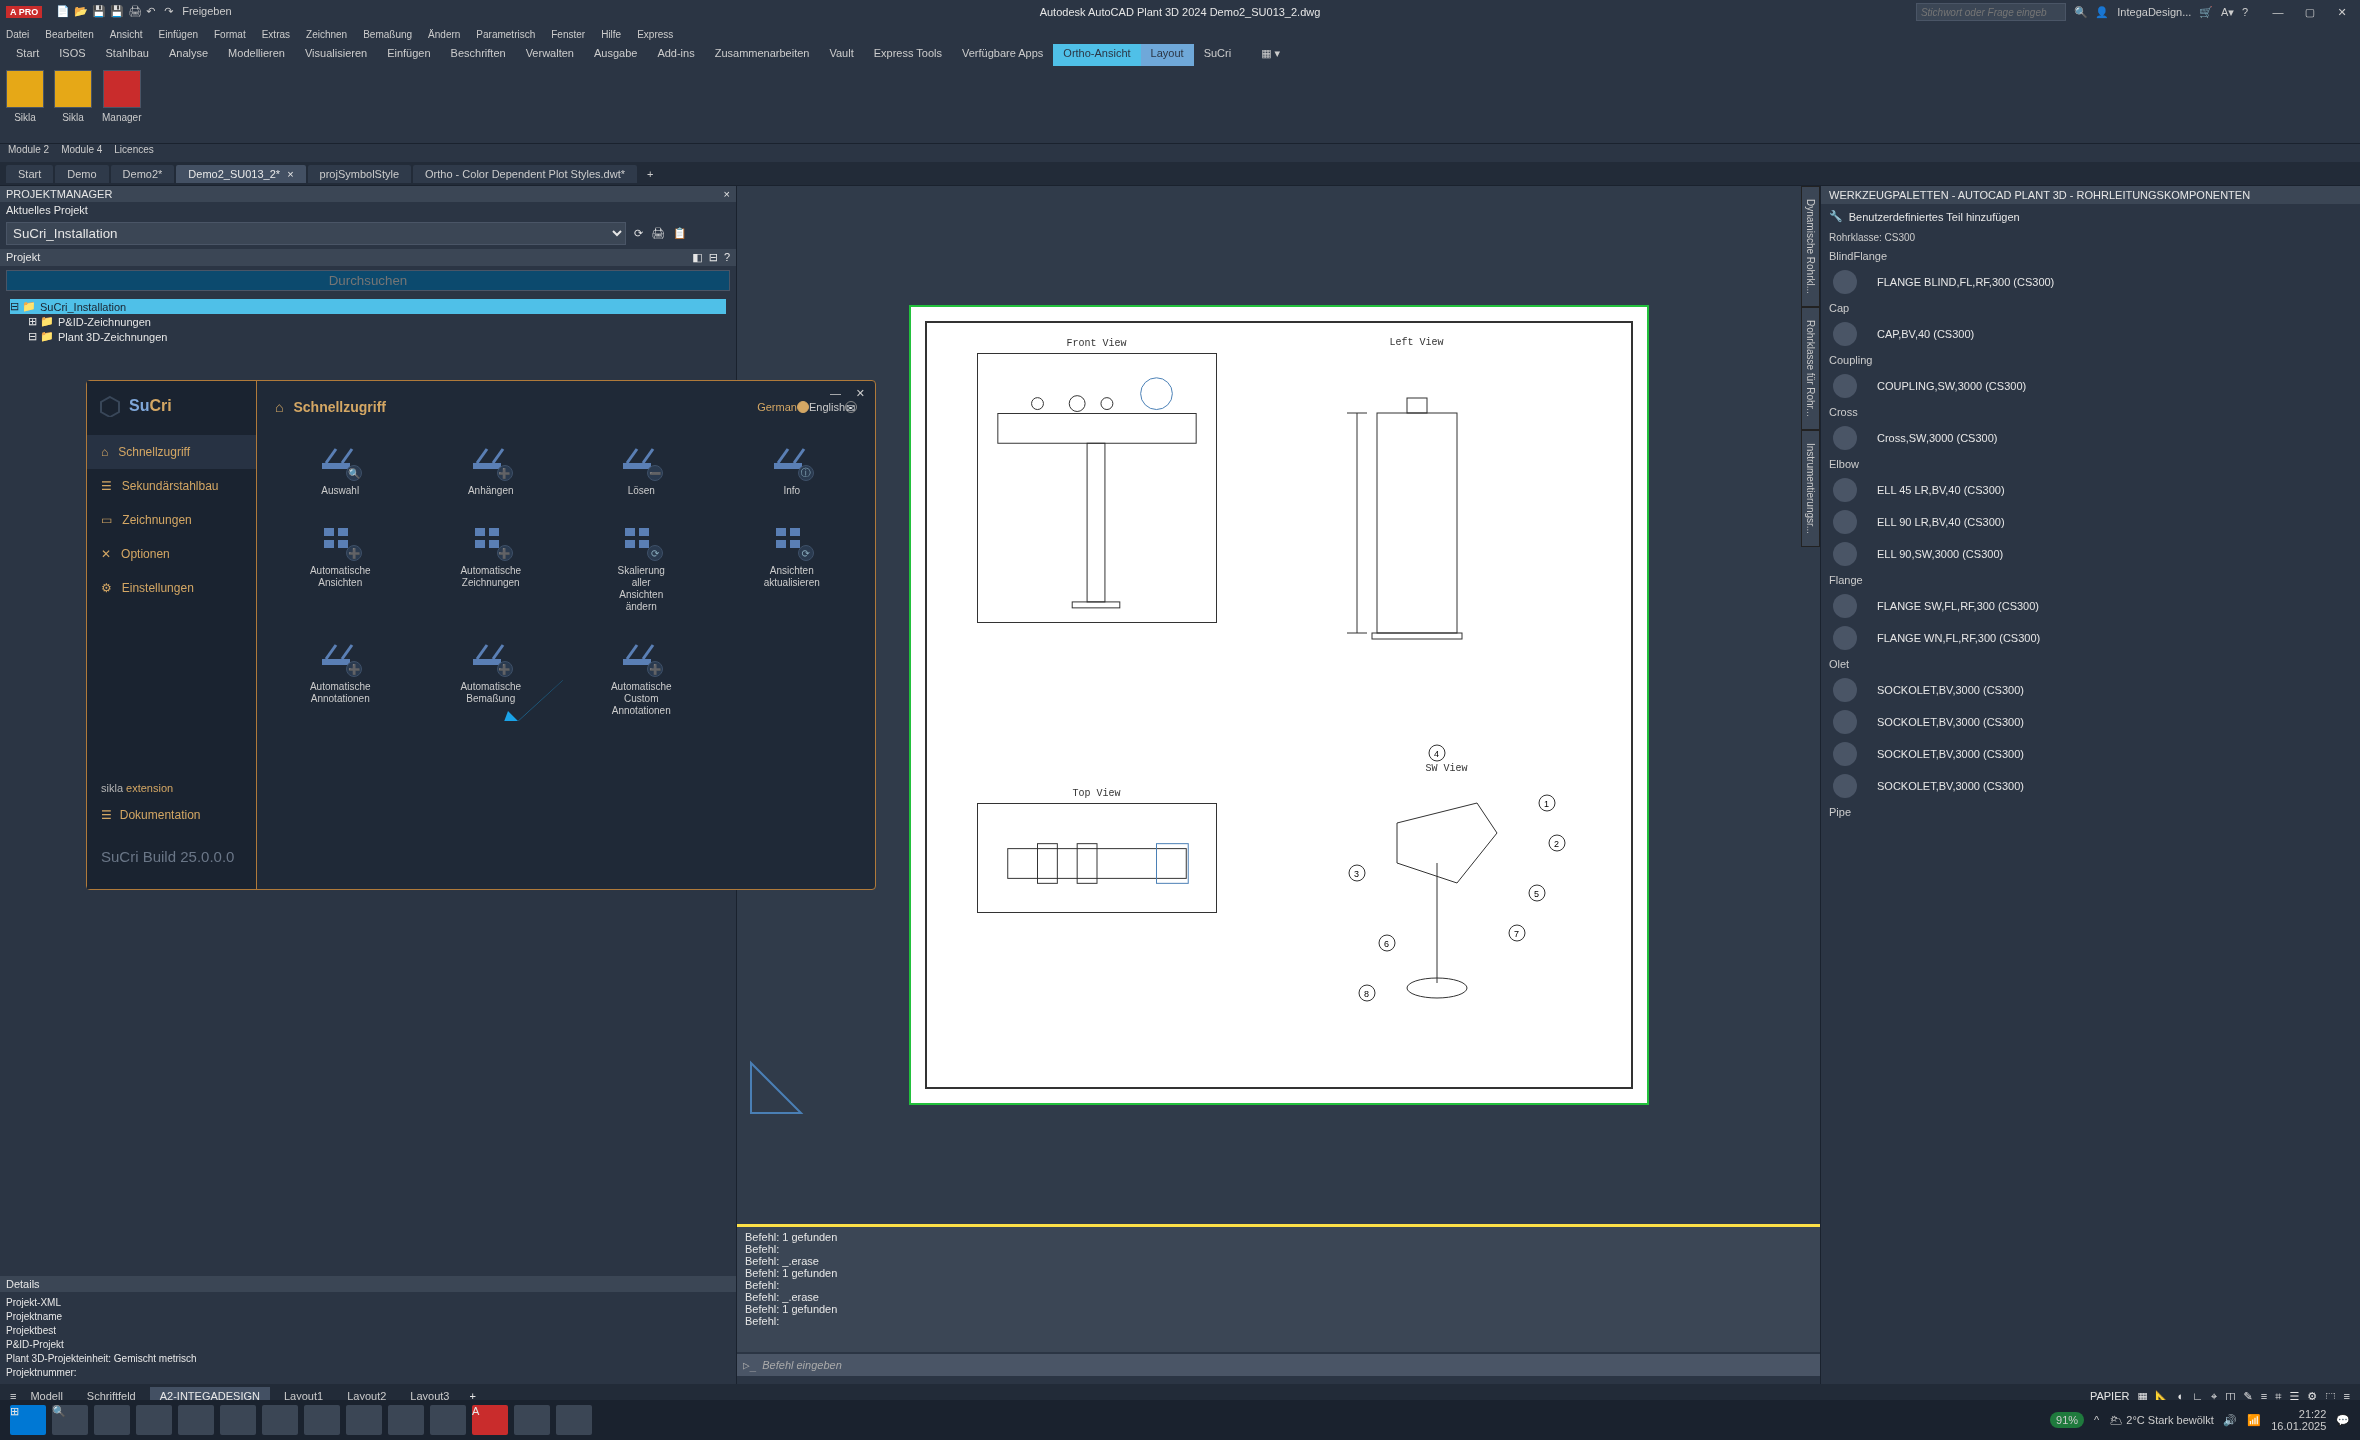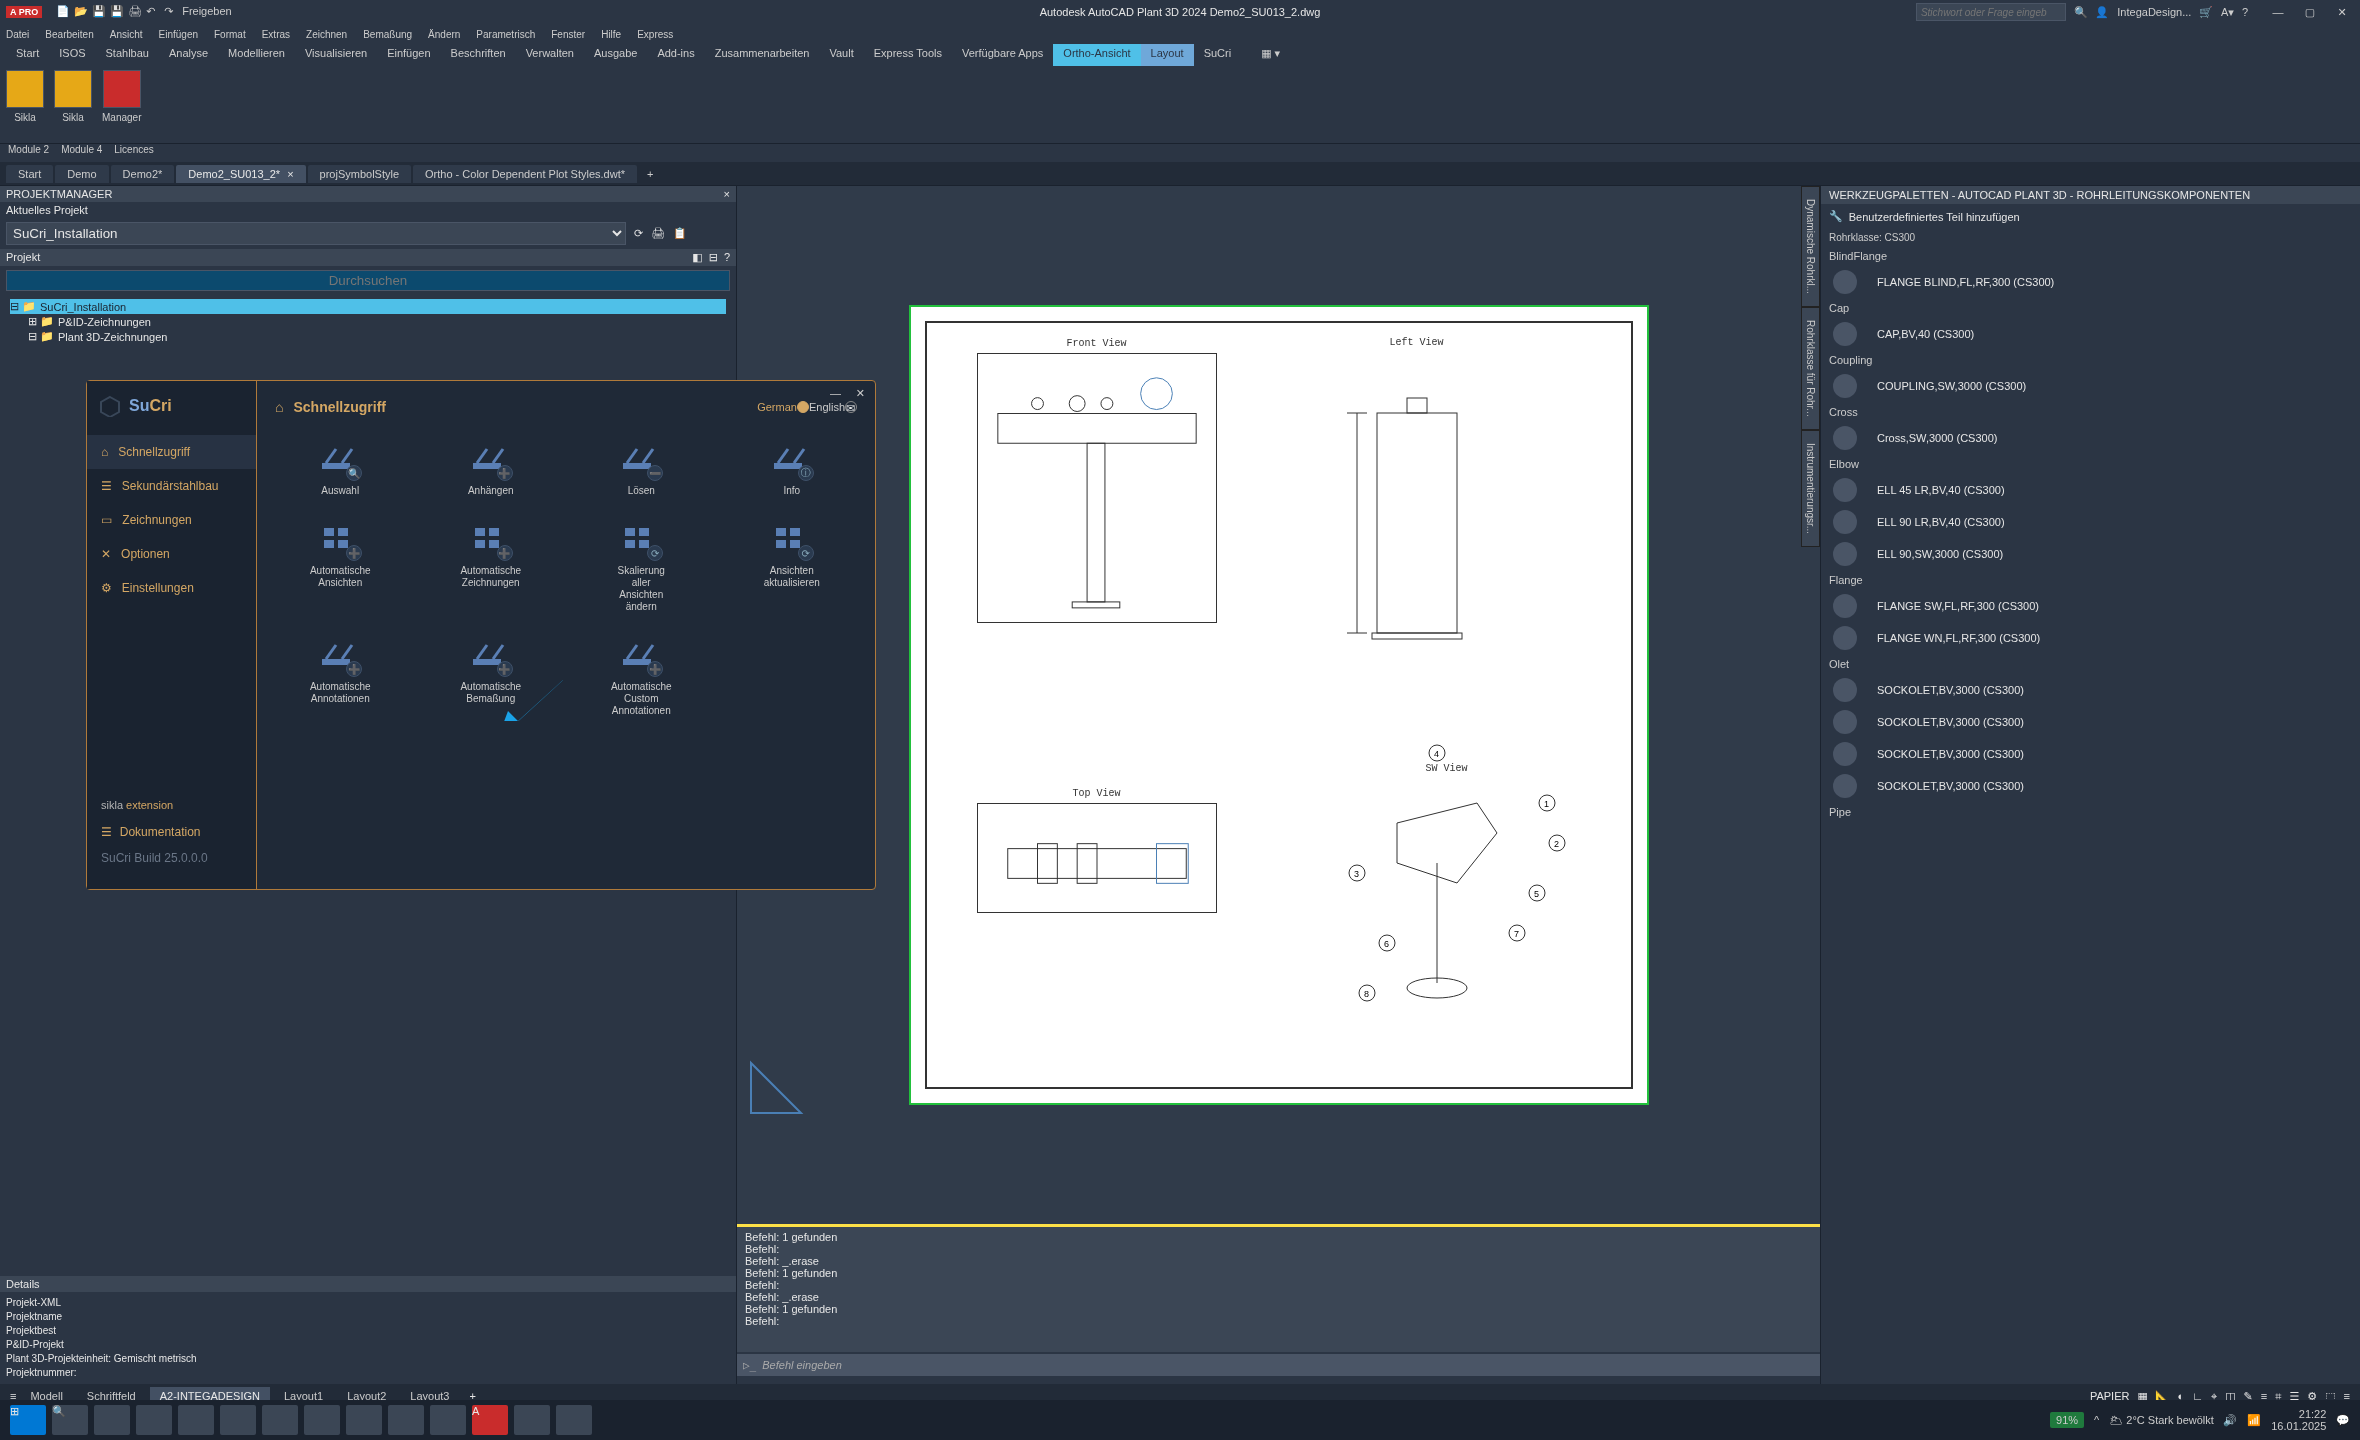--- a/index.html
+++ b/index.html
@@ -83,21 +83,21 @@
 .sucri .sc-logo { display: flex; align-items: center; gap: 8px; padding: 0 12px 18px 12px; font-size: 16px; font-weight: 600; }
 .sucri .sc-logo .su { color: #7fa7d9; }
 .sucri .sc-logo .cri { color: #d4a764; }
 .sucri .sc-nav { flex: 1; }
 .sucri .sc-nav .nitem { display: flex; align-items: center; gap: 10px; padding: 10px 14px; font-size: 12px; color: #d4a764; cursor: pointer; }
 .sucri .sc-nav .nitem.selected { background: #273243; }
 .sucri .sc-foot { padding: 10px 14px; font-size: 11px; }
 .sucri .sc-foot .sikla { color: #b4b4b4; }
 .sucri .sc-foot .ext { color: #d4a764; }
 .sucri .sc-foot .doku { display: flex; gap: 8px; margin-top: 14px; color: #d4a764; font-size: 12px; }
-.sucri .sc-foot .build { font-size: 12px; color: #6a7687; margin-top: 12px; }
+.sucri .sc-foot .build { font-size: 15px; color: #6a7687; margin-top: 26px; }
 .sucri .sc-main { flex: 1; position: relative; padding: 18px; }
 .sucri .sc-titlebar { display: flex; justify-content: space-between; align-items: center; margin-bottom: 20px; }
 .sucri .sc-titlebar .t { display: flex; align-items: center; gap: 10px; color: #d4a764; font-size: 14px; font-weight: 600; }
 .sucri .sc-langs { display: flex; align-items: center; font-size: 11px; }
 .sucri .sc-langs .dot { width: 12px; height: 12px; border-radius: 50%; border: 1px solid #d4a764; display: inline-block; }
 .sucri .sc-langs .dot.on { background: #d4a764; }
 .sucri .sc-grid { display: grid; grid-template-columns: repeat(4, 1fr); gap: 14px 20px; }
 .sucri .sc-card { display: flex; flex-direction: column; align-items: center; gap: 6px; padding: 4px; cursor: pointer; }
 .sucri .sc-card .cicon { width: 48px; height: 40px; display: flex; align-items: center; justify-content: center; position: relative; }
 .sucri .sc-card .clbl { font-size: 10px; text-align: center; color: #ccc; line-height: 12px; }
@@ -453,21 +453,21 @@
   <div class="tb-icon"></div>
   <div class="tb-icon"></div>
   <div class="tb-icon"></div>
   <div class="tb-icon"></div>
   <div class="tb-icon"></div>
   <div class="tb-icon"></div>
   <div class="tb-icon" style="background:#c92c2c;">A</div>
   <div class="tb-icon"></div>
   <div class="tb-icon"></div>
   <div class="tb-right">
-    <span style="background:#1f7a3d;padding:2px 6px;border-radius:2px;">91%</span>
+    <span style="background:#1f7a3d;padding:2px 6px;border-radius:8px;">91%</span>
     <span>^</span>
     <span>🌥 <span>2°C</span> <span>Stark bewölkt</span></span>
     <span>🔊</span>
     <span>📶</span>
     <div style="text-align:right;line-height:12px;">
       <div>21:22</div>
         <div>16.01.2025</div>
     </div>
     <span>💬</span>
   </div>

